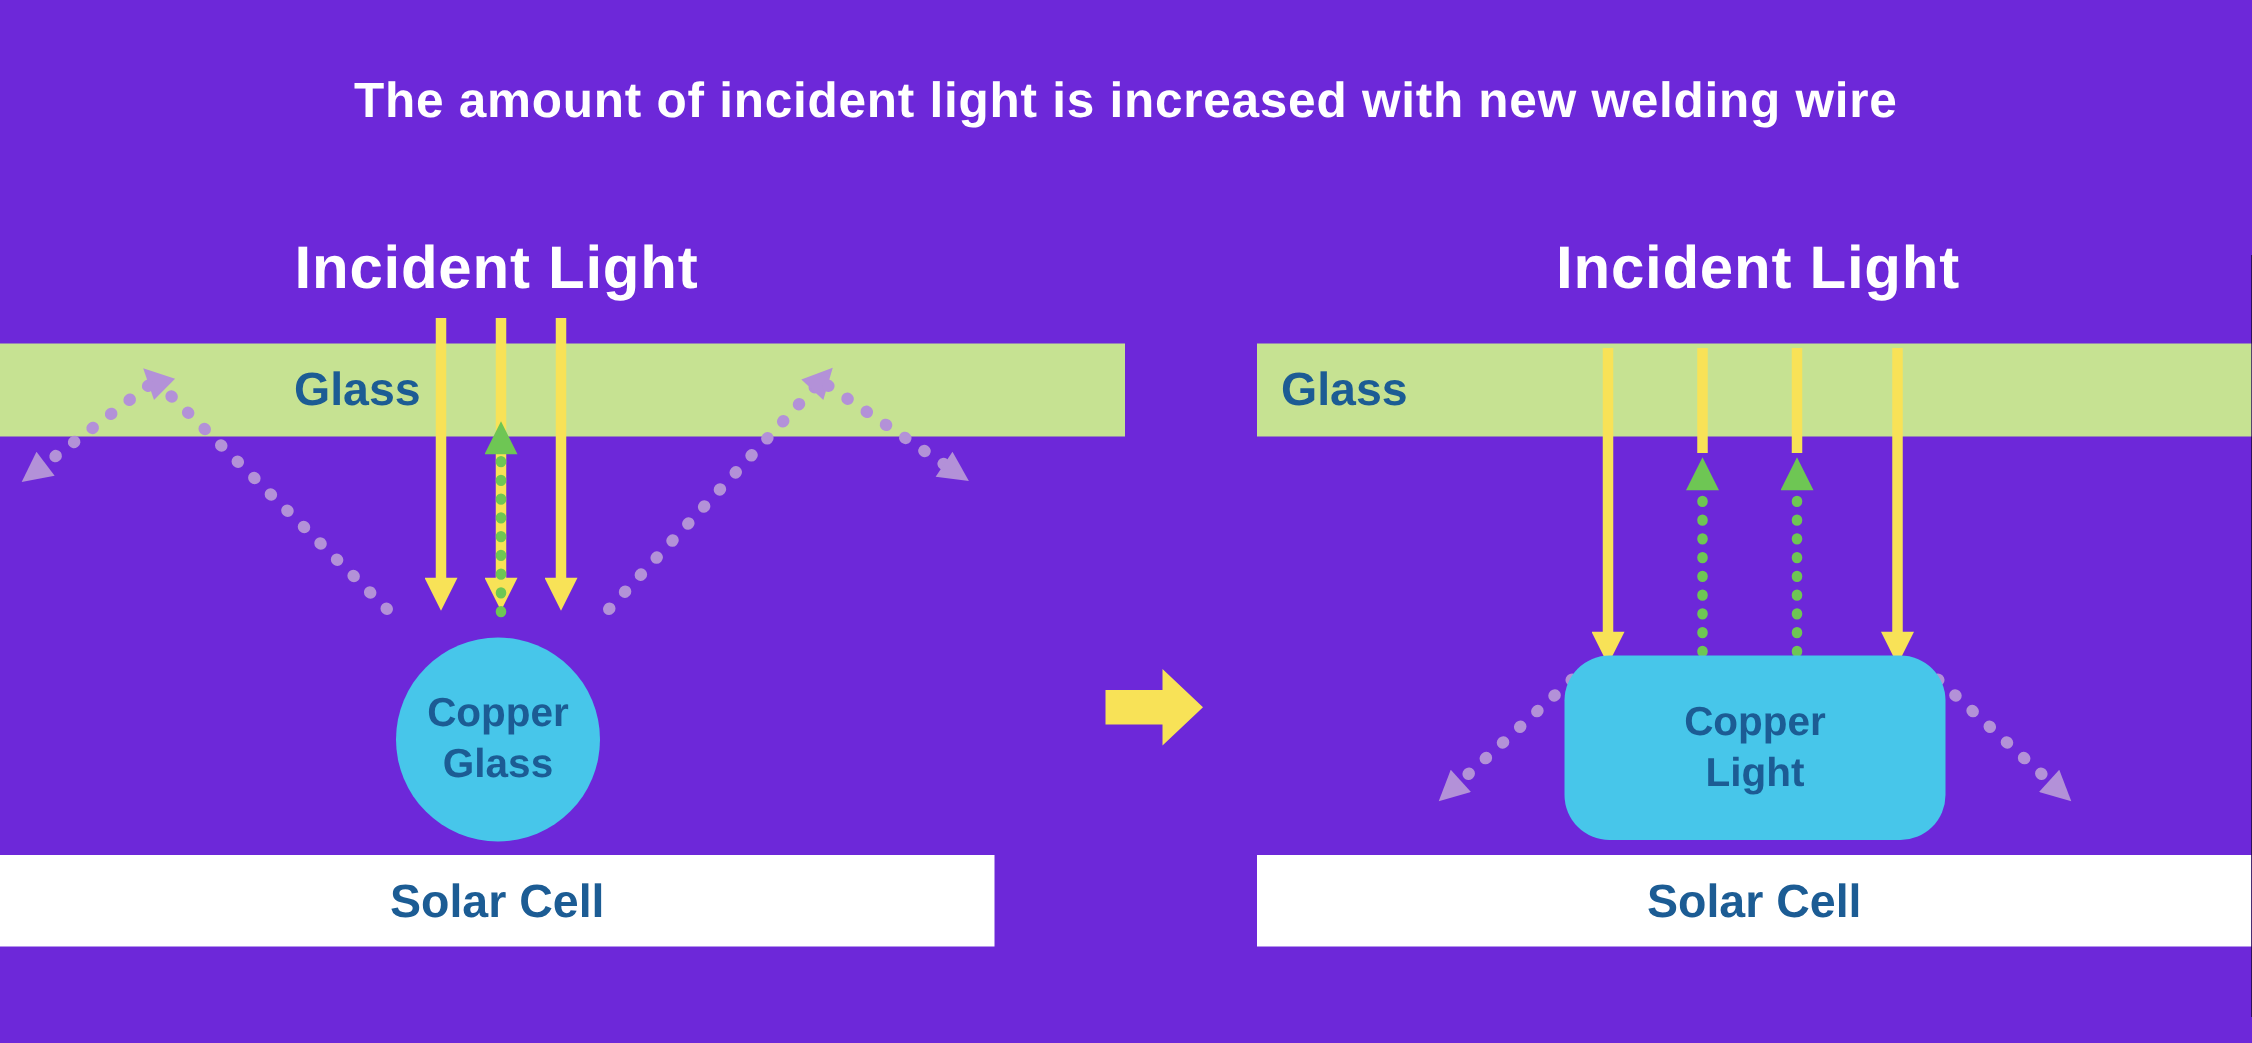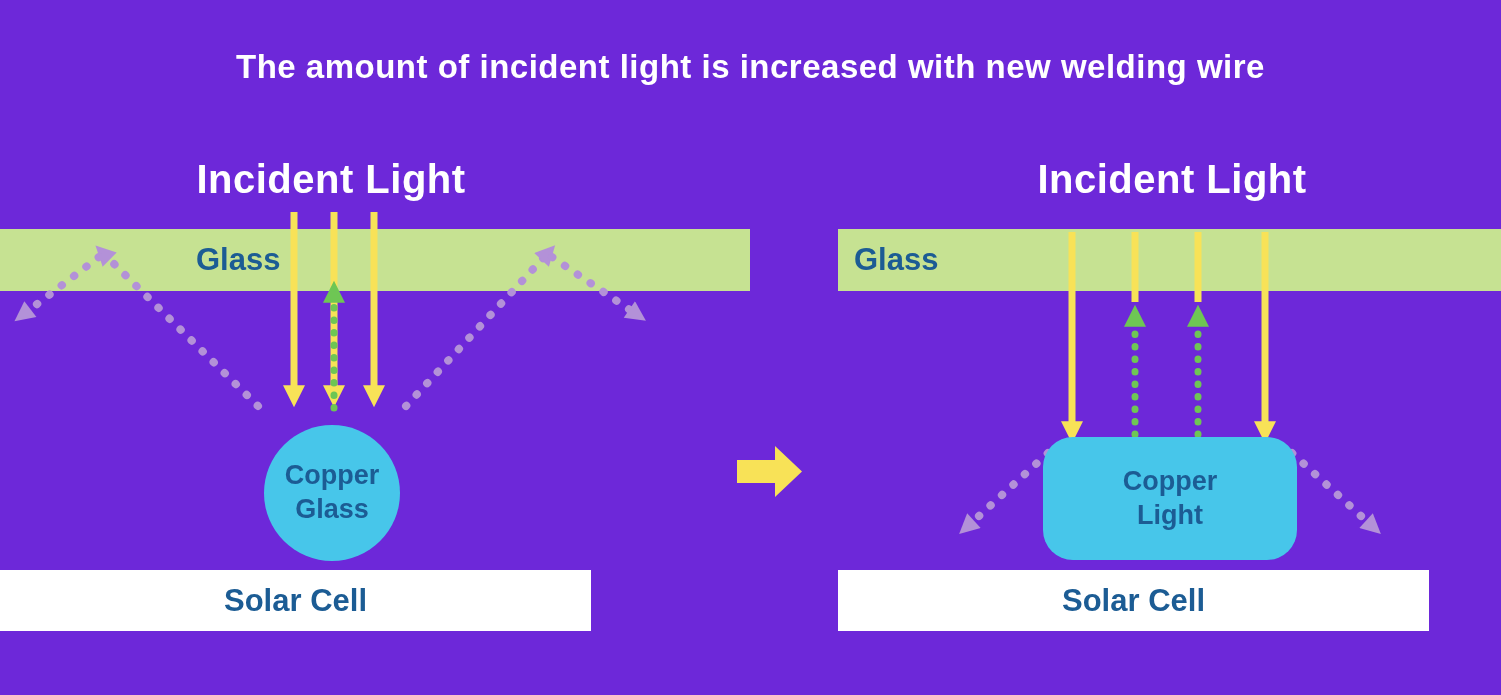--- a/index.html
+++ b/index.html
@@ -22,21 +22,21 @@
   }
   .glass.left-pos{left:0;}
   .glass.right-pos{left:838px;}
   .glass-label{
     position:absolute;top:50%;transform:translateY(-50%);
     color:#1c5c94;font-size:31px;font-weight:700;
   }
   .glass.left-pos .glass-label{left:196px;}
   .glass.right-pos .glass-label{left:16px;}
   .solar{
-    position:absolute;top:570px;height:61px;width:591px;background:#ffffff;
+    position:absolute;top:570px;height:61px;width:663px;background:#ffffff;
     display:flex;align-items:center;justify-content:center;
     color:#1c5c94;font-size:31px;font-weight:700;z-index:2;
   }
   .solar.left-pos{left:0;}
   .solar.right-pos{left:838px;}
   .copper-wire{
     position:absolute;left:264px;top:425px;width:136px;height:136px;border-radius:50%;
     background:#47c6ea;display:flex;flex-direction:column;align-items:center;justify-content:center;
     color:#1c5c94;font-size:27px;font-weight:700;line-height:1.25;z-index:6;
   }

